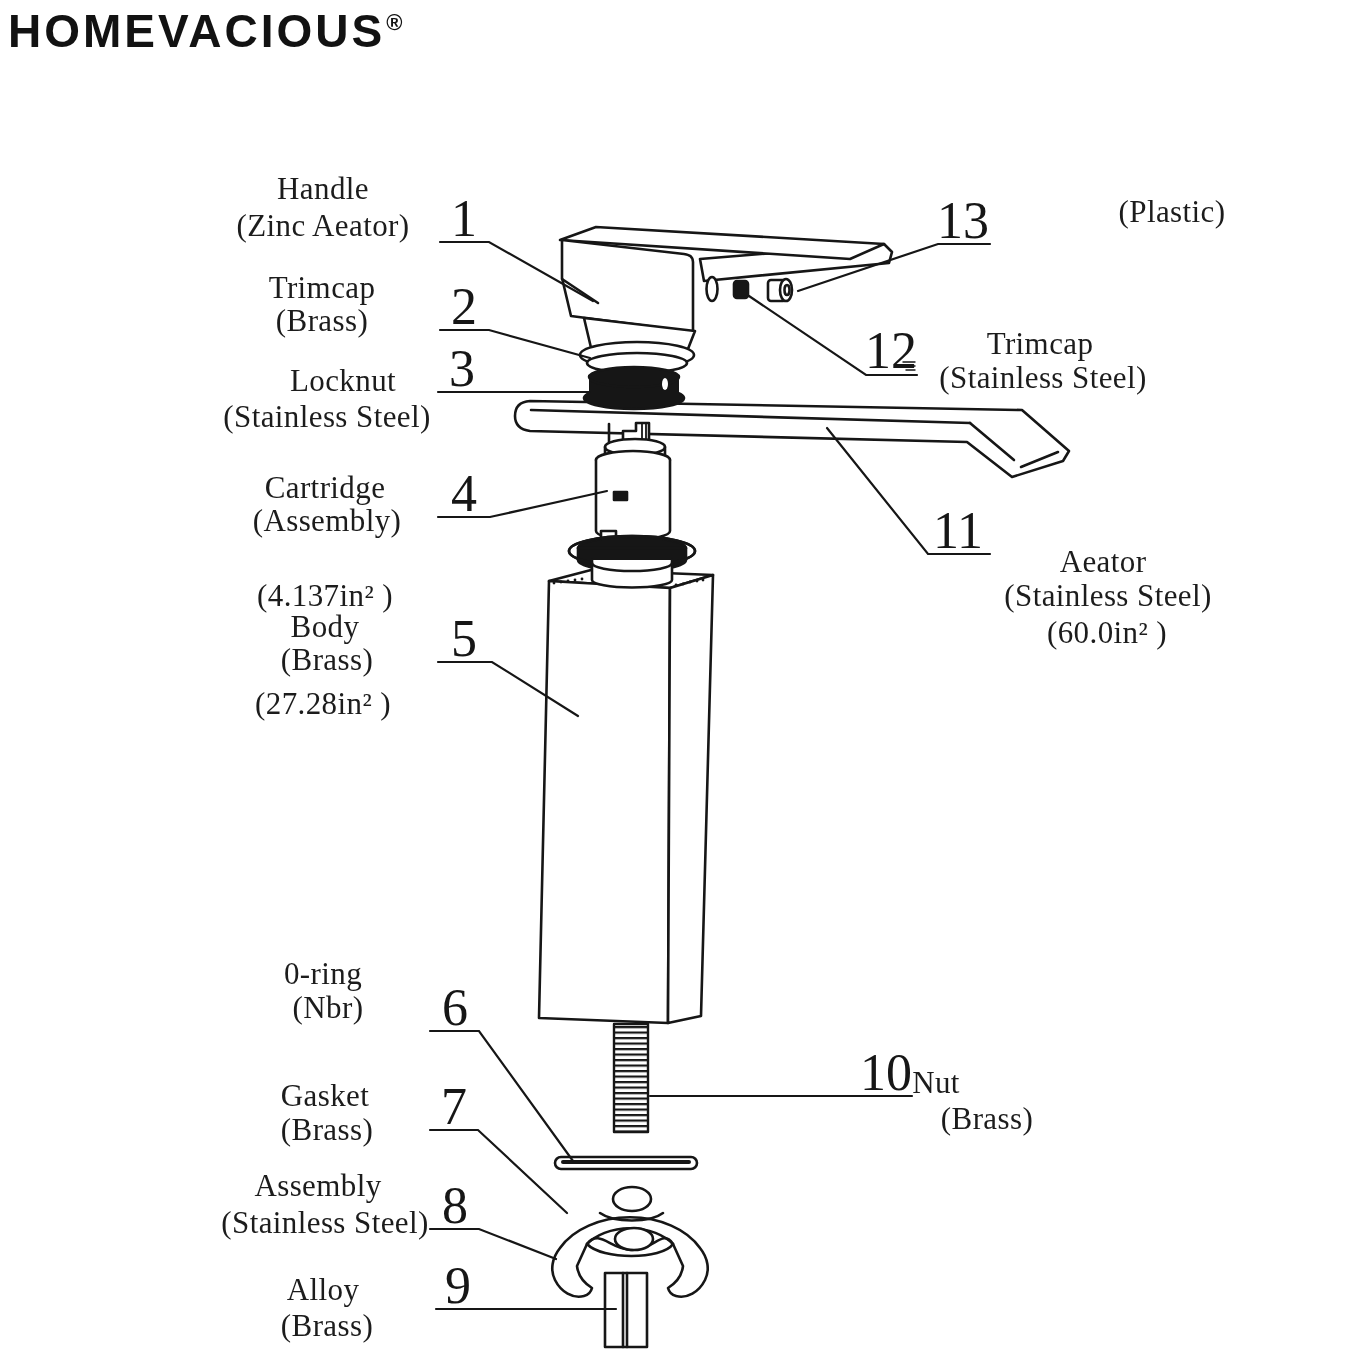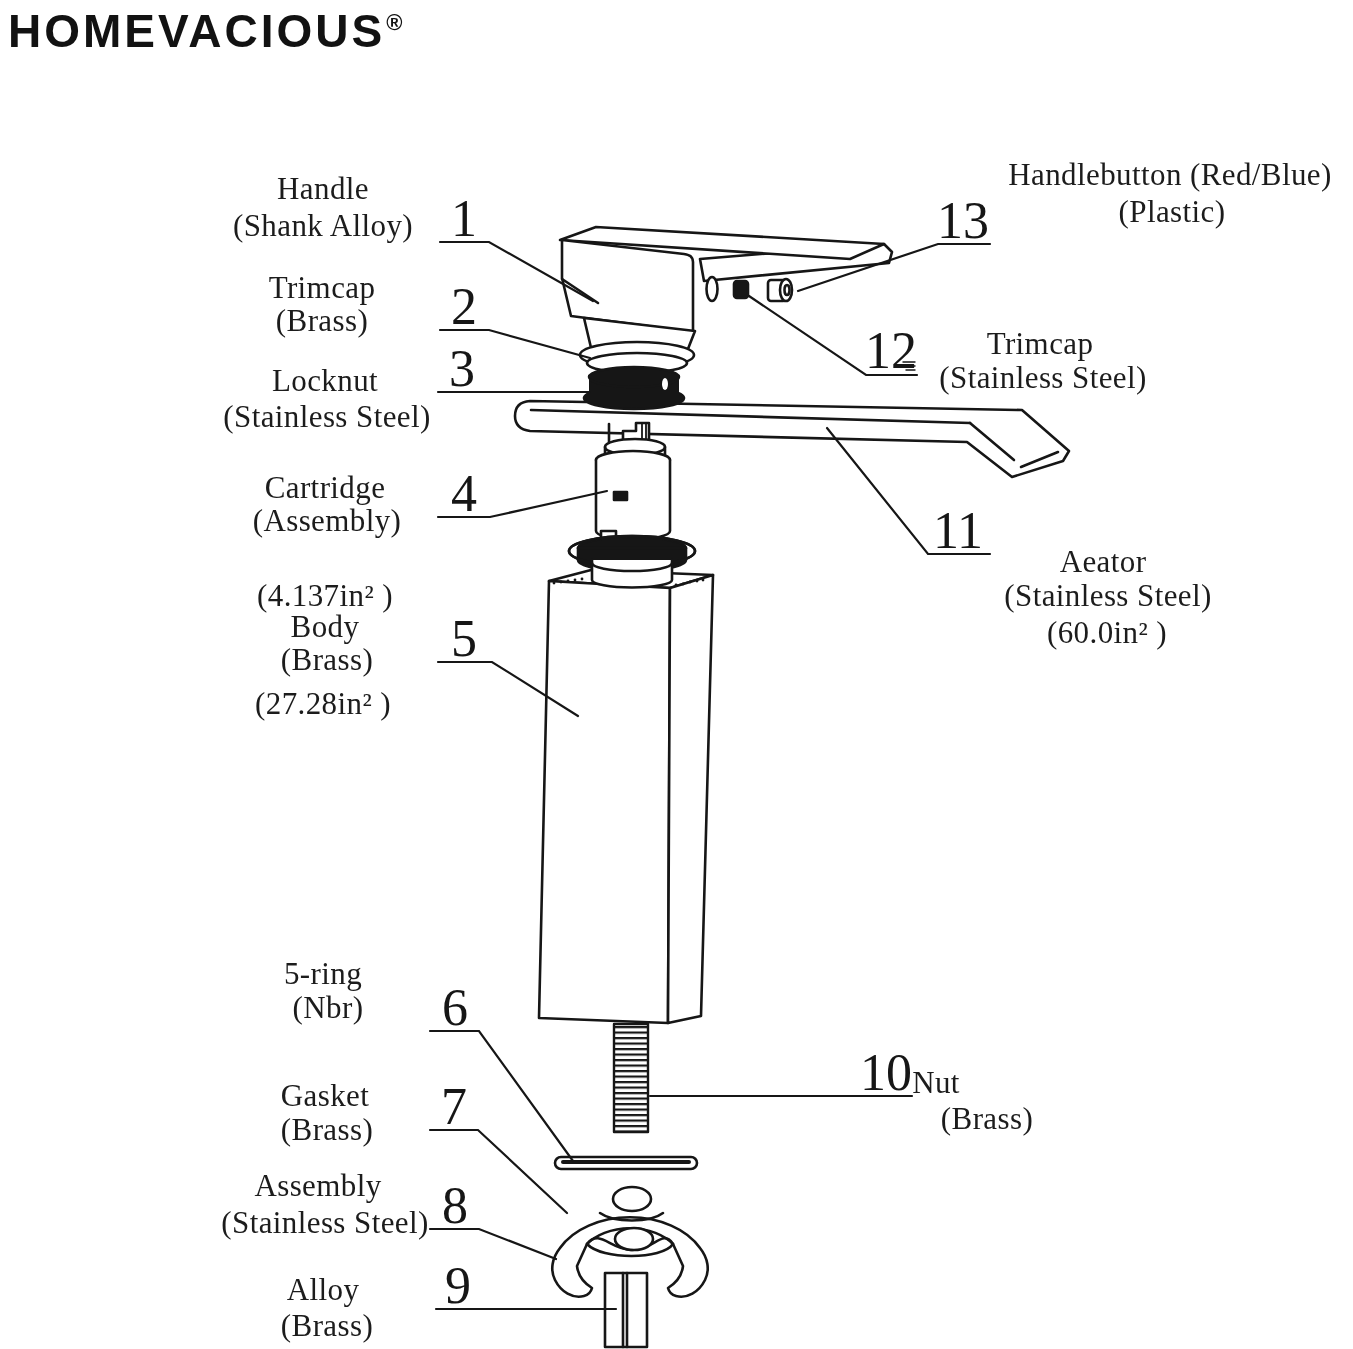--- a/index.html
+++ b/index.html
@@ -180,37 +180,37 @@
       <text x="455" y="1223">8</text>
       <text x="458" y="1303">9</text>
       <text x="886" y="1090">10</text>
       <text x="958" y="548">11</text>
       <text x="891" y="368">12</text>
       <text x="963" y="238">13</text>
     </g>
   </svg>
 
   <div class="lbl" style="left:323px;top:189px">Handle</div>
-  <div class="lbl" style="left:323px;top:226px">(Shank Alloy)</div>
+  <div class="lbl" style="left:323px;top:226px">(Zinc Aeator)</div>
 
   <div class="lbl" style="left:322px;top:288px">Trimcap</div>
   <div class="lbl" style="left:322px;top:321px">(Brass)</div>
 
-  <div class="lbl" style="left:325px;top:381px">Locknut</div>
+  <div class="lbl" style="left:343px;top:381px">Locknut</div>
   <div class="lbl" style="left:327px;top:417px">(Stainless Steel)</div>
 
   <div class="lbl" style="left:325px;top:488px">Cartridge</div>
   <div class="lbl" style="left:327px;top:521px">(Assembly)</div>
   <div class="lbl" style="left:325px;top:596px">(4.137in² )</div>
 
   <div class="lbl" style="left:325px;top:627px">Body</div>
   <div class="lbl" style="left:327px;top:660px">(Brass)</div>
   <div class="lbl" style="left:323px;top:704px">(27.28in² )</div>
 
-  <div class="lbl" style="left:323px;top:974px">5-ring</div>
+  <div class="lbl" style="left:323px;top:974px">0-ring</div>
   <div class="lbl" style="left:328px;top:1008px">(Nbr)</div>
 
   <div class="lbl" style="left:325px;top:1096px">Gasket</div>
   <div class="lbl" style="left:327px;top:1130px">(Brass)</div>
 
   <div class="lbl" style="left:318px;top:1186px">Assembly</div>
   <div class="lbl" style="left:325px;top:1223px">(Stainless Steel)</div>
 
   <div class="lbl" style="left:323px;top:1290px">Alloy</div>
   <div class="lbl" style="left:327px;top:1326px">(Brass)</div>
@@ -218,16 +218,15 @@
   <div class="lbl" style="left:936px;top:1083px">Nut</div>
   <div class="lbl" style="left:987px;top:1119px">(Brass)</div>
 
   <div class="lbl" style="left:1103px;top:562px">Aeator</div>
   <div class="lbl" style="left:1108px;top:596px">(Stainless Steel)</div>
   <div class="lbl" style="left:1107px;top:633px">(60.0in² )</div>
 
   <div class="lbl" style="left:1040px;top:344px">Trimcap</div>
   <div class="lbl" style="left:1043px;top:378px">(Stainless Steel)</div>
 
-  <div class="lbl" style="left:1170px;top:175px">Handlebutton (Red/Blue)</div>
   <div class="lbl" style="left:1172px;top:212px">(Plastic)</div>
 
 </div>
 
 </body></html>

